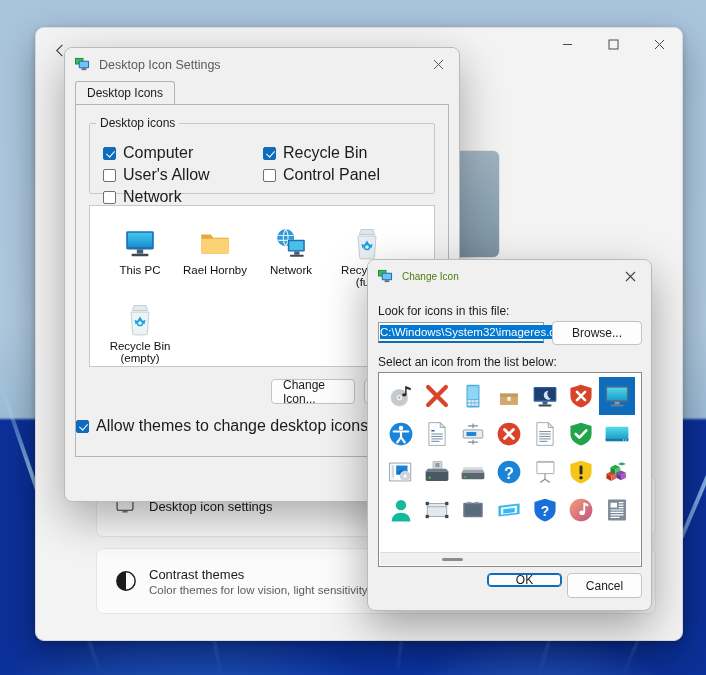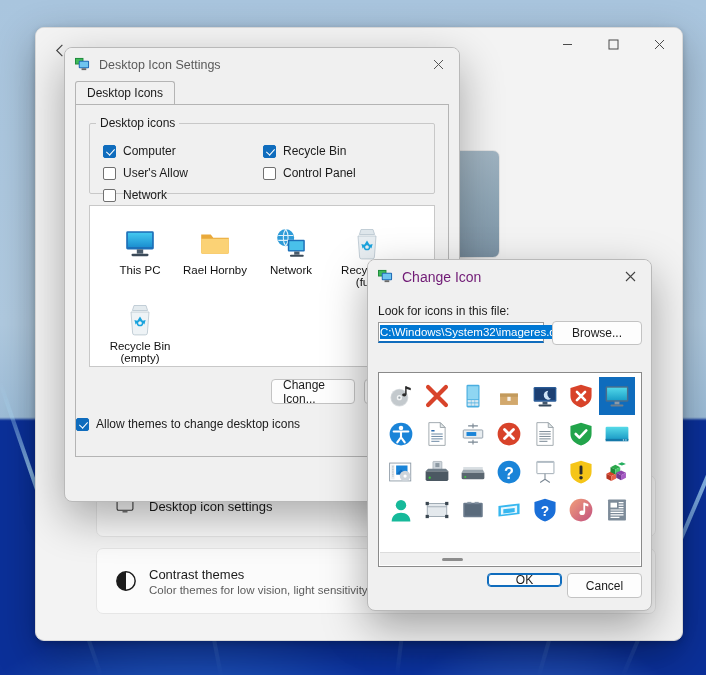--- a/index.html
+++ b/index.html
@@ -93,21 +93,21 @@
   .tab { position:absolute; left:0; top:0; height:23px; padding:0 11px;
      display:flex; align-items:center; font-size:12px; background:#f0f0f0;
      border:1px solid #b4b4b4; border-bottom:none; border-radius:3px 3px 0 0; }
   .tabpage { position:absolute; left:10px; right:10px; top:56px; bottom:44px;
      background:#f0f0f0; border:1px solid #b4b4b4; }
 
   fieldset.gb { position:absolute; margin:0; border:1px solid #c8c8c8; border-radius:2px;
      padding:0; background:transparent; }
   fieldset.gb legend { font-size:12px; padding:0 4px; margin-left:6px; color:#1b1b1b; }
 
-  .cbrow { position:absolute; display:flex; align-items:center; font-size:12px; }
+  .cbrow { position:absolute; display:flex; align-items:center; font-size:16px; }
   .cbox { width:13px; height:13px; border:1px solid #707070; background:#fff;
      border-radius:2px; margin-right:7px; flex:none; }
   .cbox.on { background:#0f6cbd; border-color:#0f6cbd; position:relative; }
   .cbox.on:after { content:""; position:absolute; left:3.5px; top:1px; width:4px; height:7px;
      border:solid #fff; border-width:0 1.6px 1.6px 0; transform:rotate(42deg); }
 
   .preview { position:absolute; background:#fff; border:1px solid #c8c8c8; }
   .picon { position:absolute; width:80px; text-align:center; font-size:11.5px; color:#111; }
   .picon .gfx { height:44px; display:flex; align-items:flex-end; justify-content:center; margin-bottom:4px; }
   .picon .lbl { line-height:12px; }
@@ -382,38 +382,39 @@
   <div class="dlg-title">
     <span class="titleicon">
       <svg viewBox="0 0 16 16">
         <rect x="0" y="1" width="9" height="7" fill="#1e8a3c"></rect>
         <rect x="1" y="2" width="7" height="5" fill="#3fb95a"></rect>
         <rect x="4" y="4" width="11" height="8" rx="1" fill="#1b63b0"></rect>
         <rect x="5" y="5" width="9" height="6" fill="#6fc4ef"></rect>
         <rect x="7" y="12" width="5" height="2" fill="#6a6a6a"></rect>
       </svg>
     </span>
-    <span class="tt" style="color:#701a75;font-size:14px;">Change Icon</span>
+    <span class="tt" style="color:#4d7c0f;font-size:10px;">Change Icon</span>
     <div class="dlg-close">
       <svg width="11" height="11" viewBox="0 0 11 11">
           <path d="M1 1 L10 10 M10 1 L1 10" stroke="#444" stroke-width="1.1"></path>
         </svg>
     </div>
   </div>
 
   <div class="ci-label" style="left:10px;top:44px;">Look for icons in this file:</div>
 
   <div class="pathfield" style="left:10px;top:62px;width:166px;">
     <span>C:\Windows\System32\imageres.dll</span>
     <span class="caret"></span>
   </div>
   <div class="btn" style="position:absolute;left:184px;top:61px;width:90px;height:24px;">
     <span>Browse...</span>
   </div>
 
+  <div class="ci-label" style="left:10px;top:95px;">Select an icon from the list below:</div>
 
   <div class="iconlist" style="left:10px;top:112px;width:264px;height:195px;">
     <div class="icongrid">
 
       <div class="cell">
           <svg viewBox="0 0 32 32">
             <circle cx="14" cy="18" r="11" fill="#d9dde0"></circle>
             <circle cx="14" cy="18" r="10" fill="#c3c9cd"></circle>
             <circle cx="14" cy="18" r="3.2" fill="#f2f4f5"></circle>
             <circle cx="14" cy="18" r="1.4" fill="#9aa3a9"></circle>

